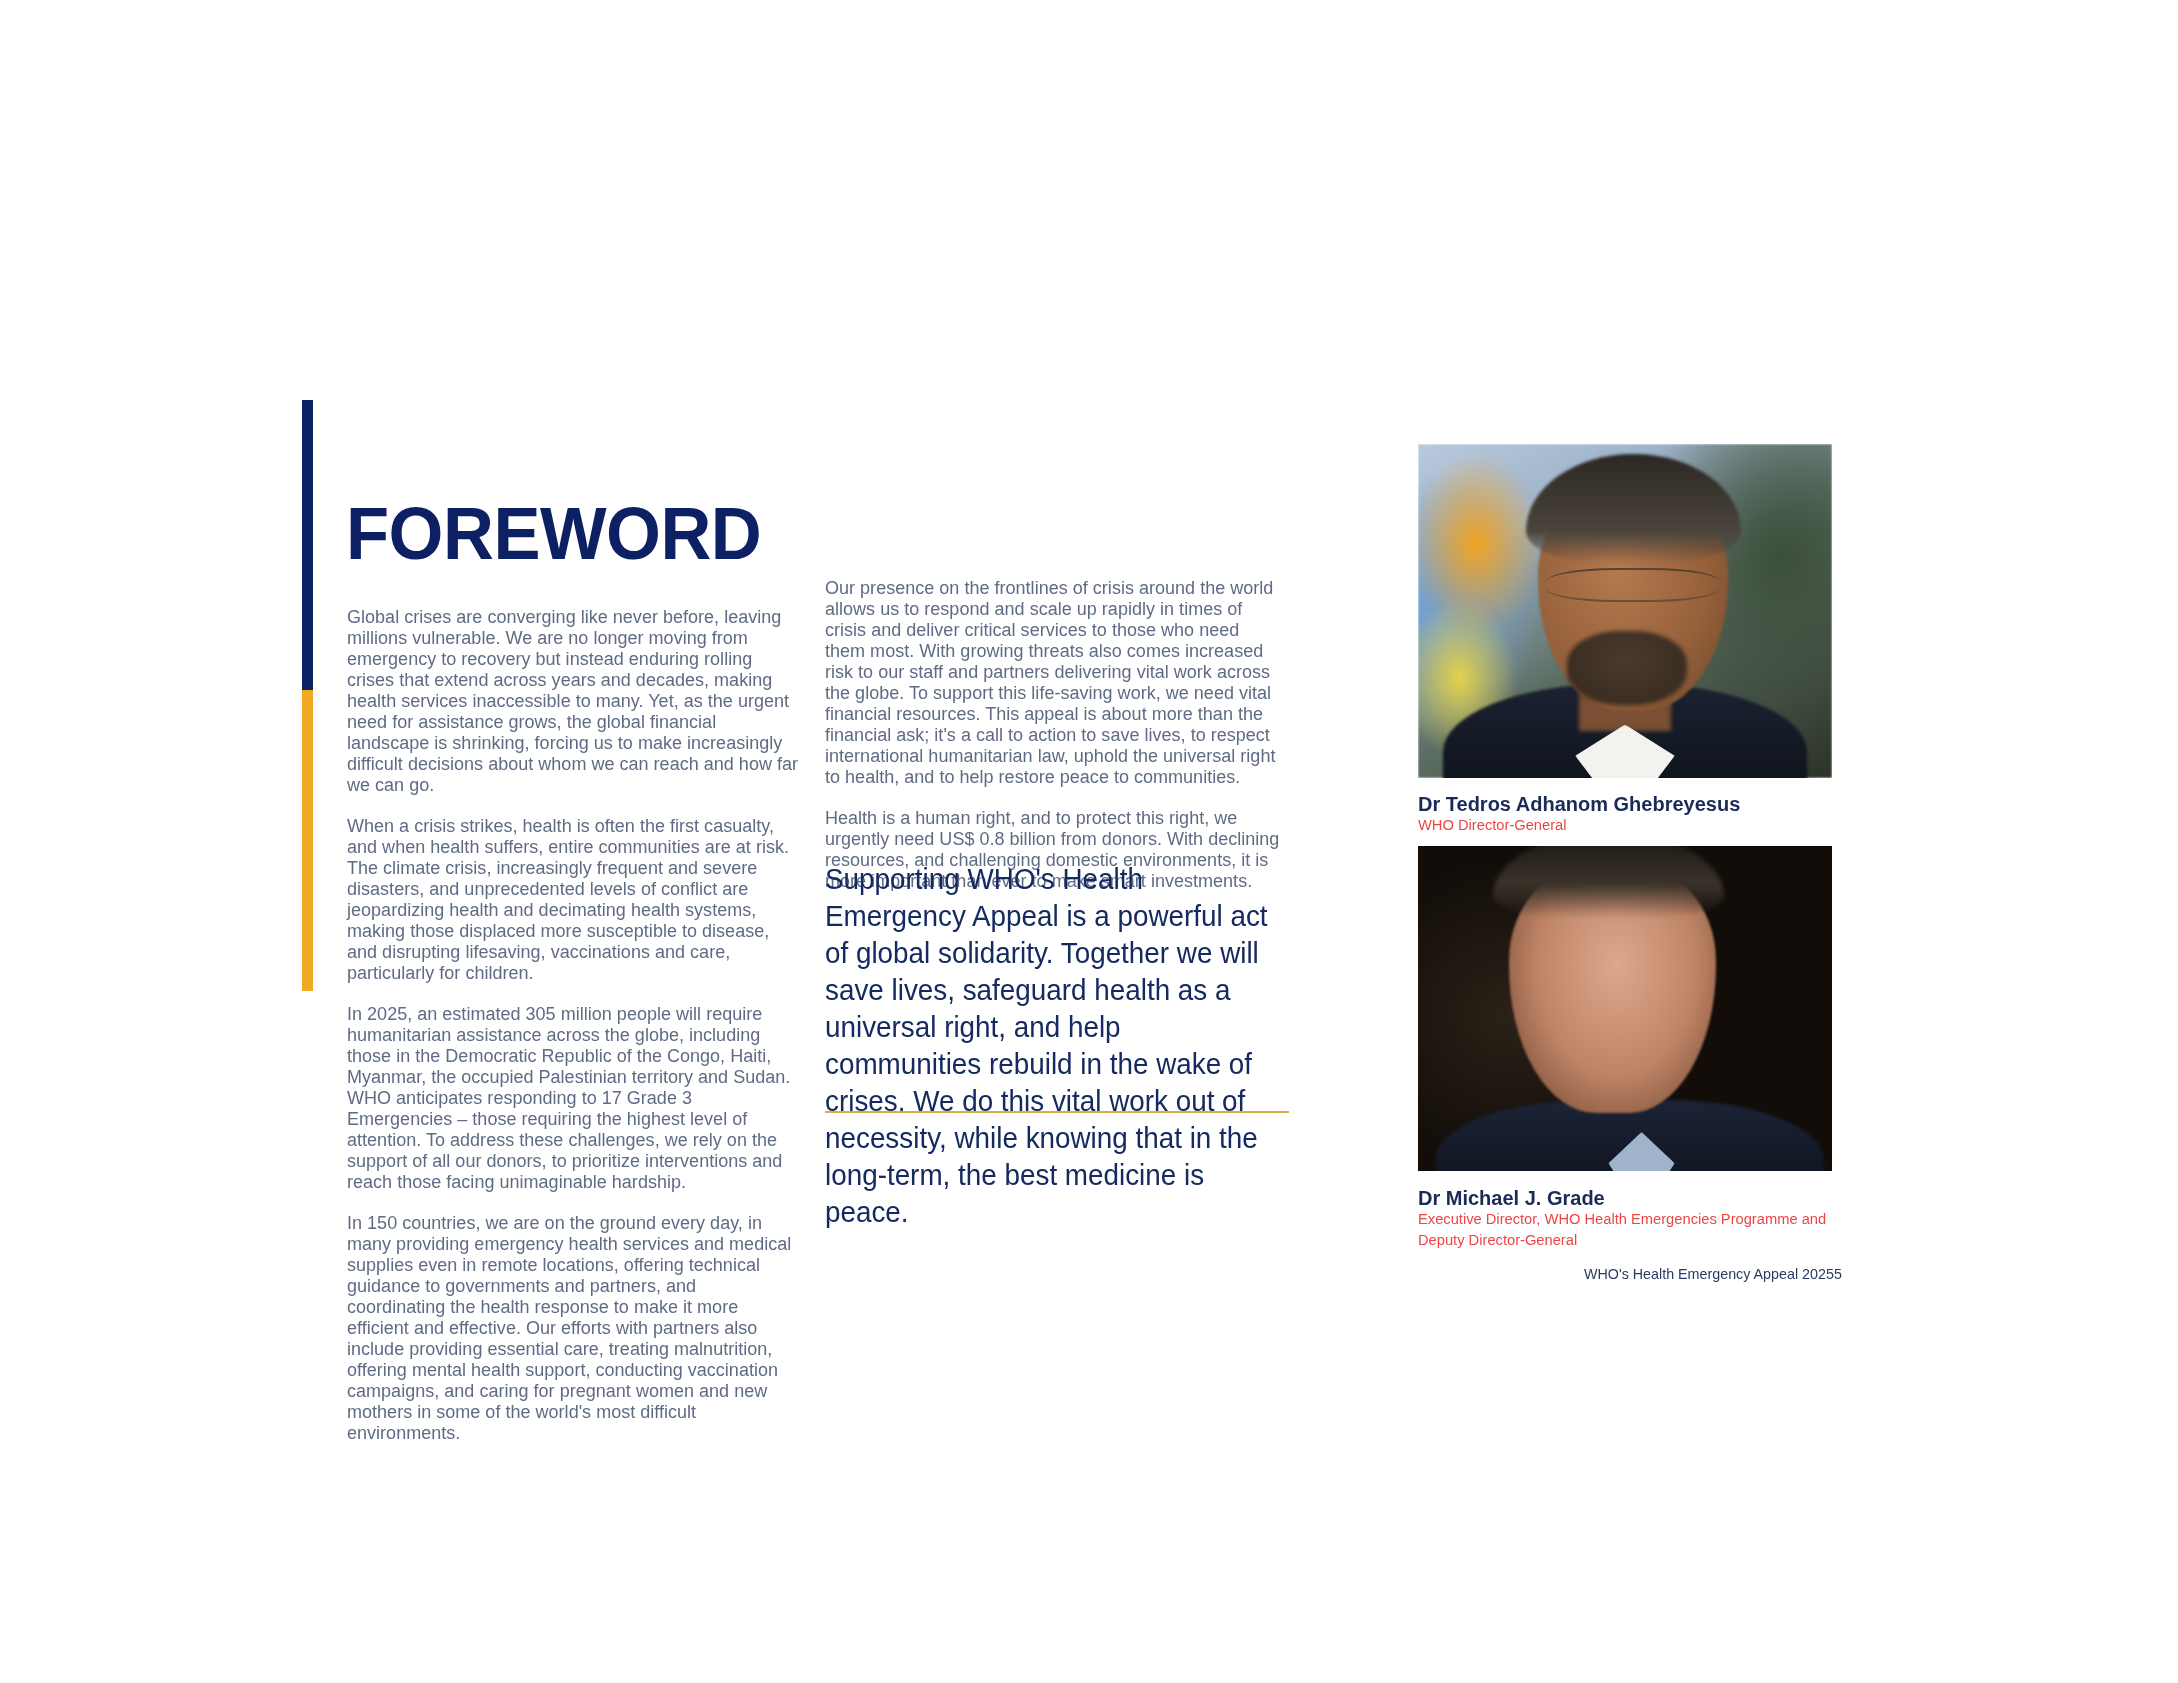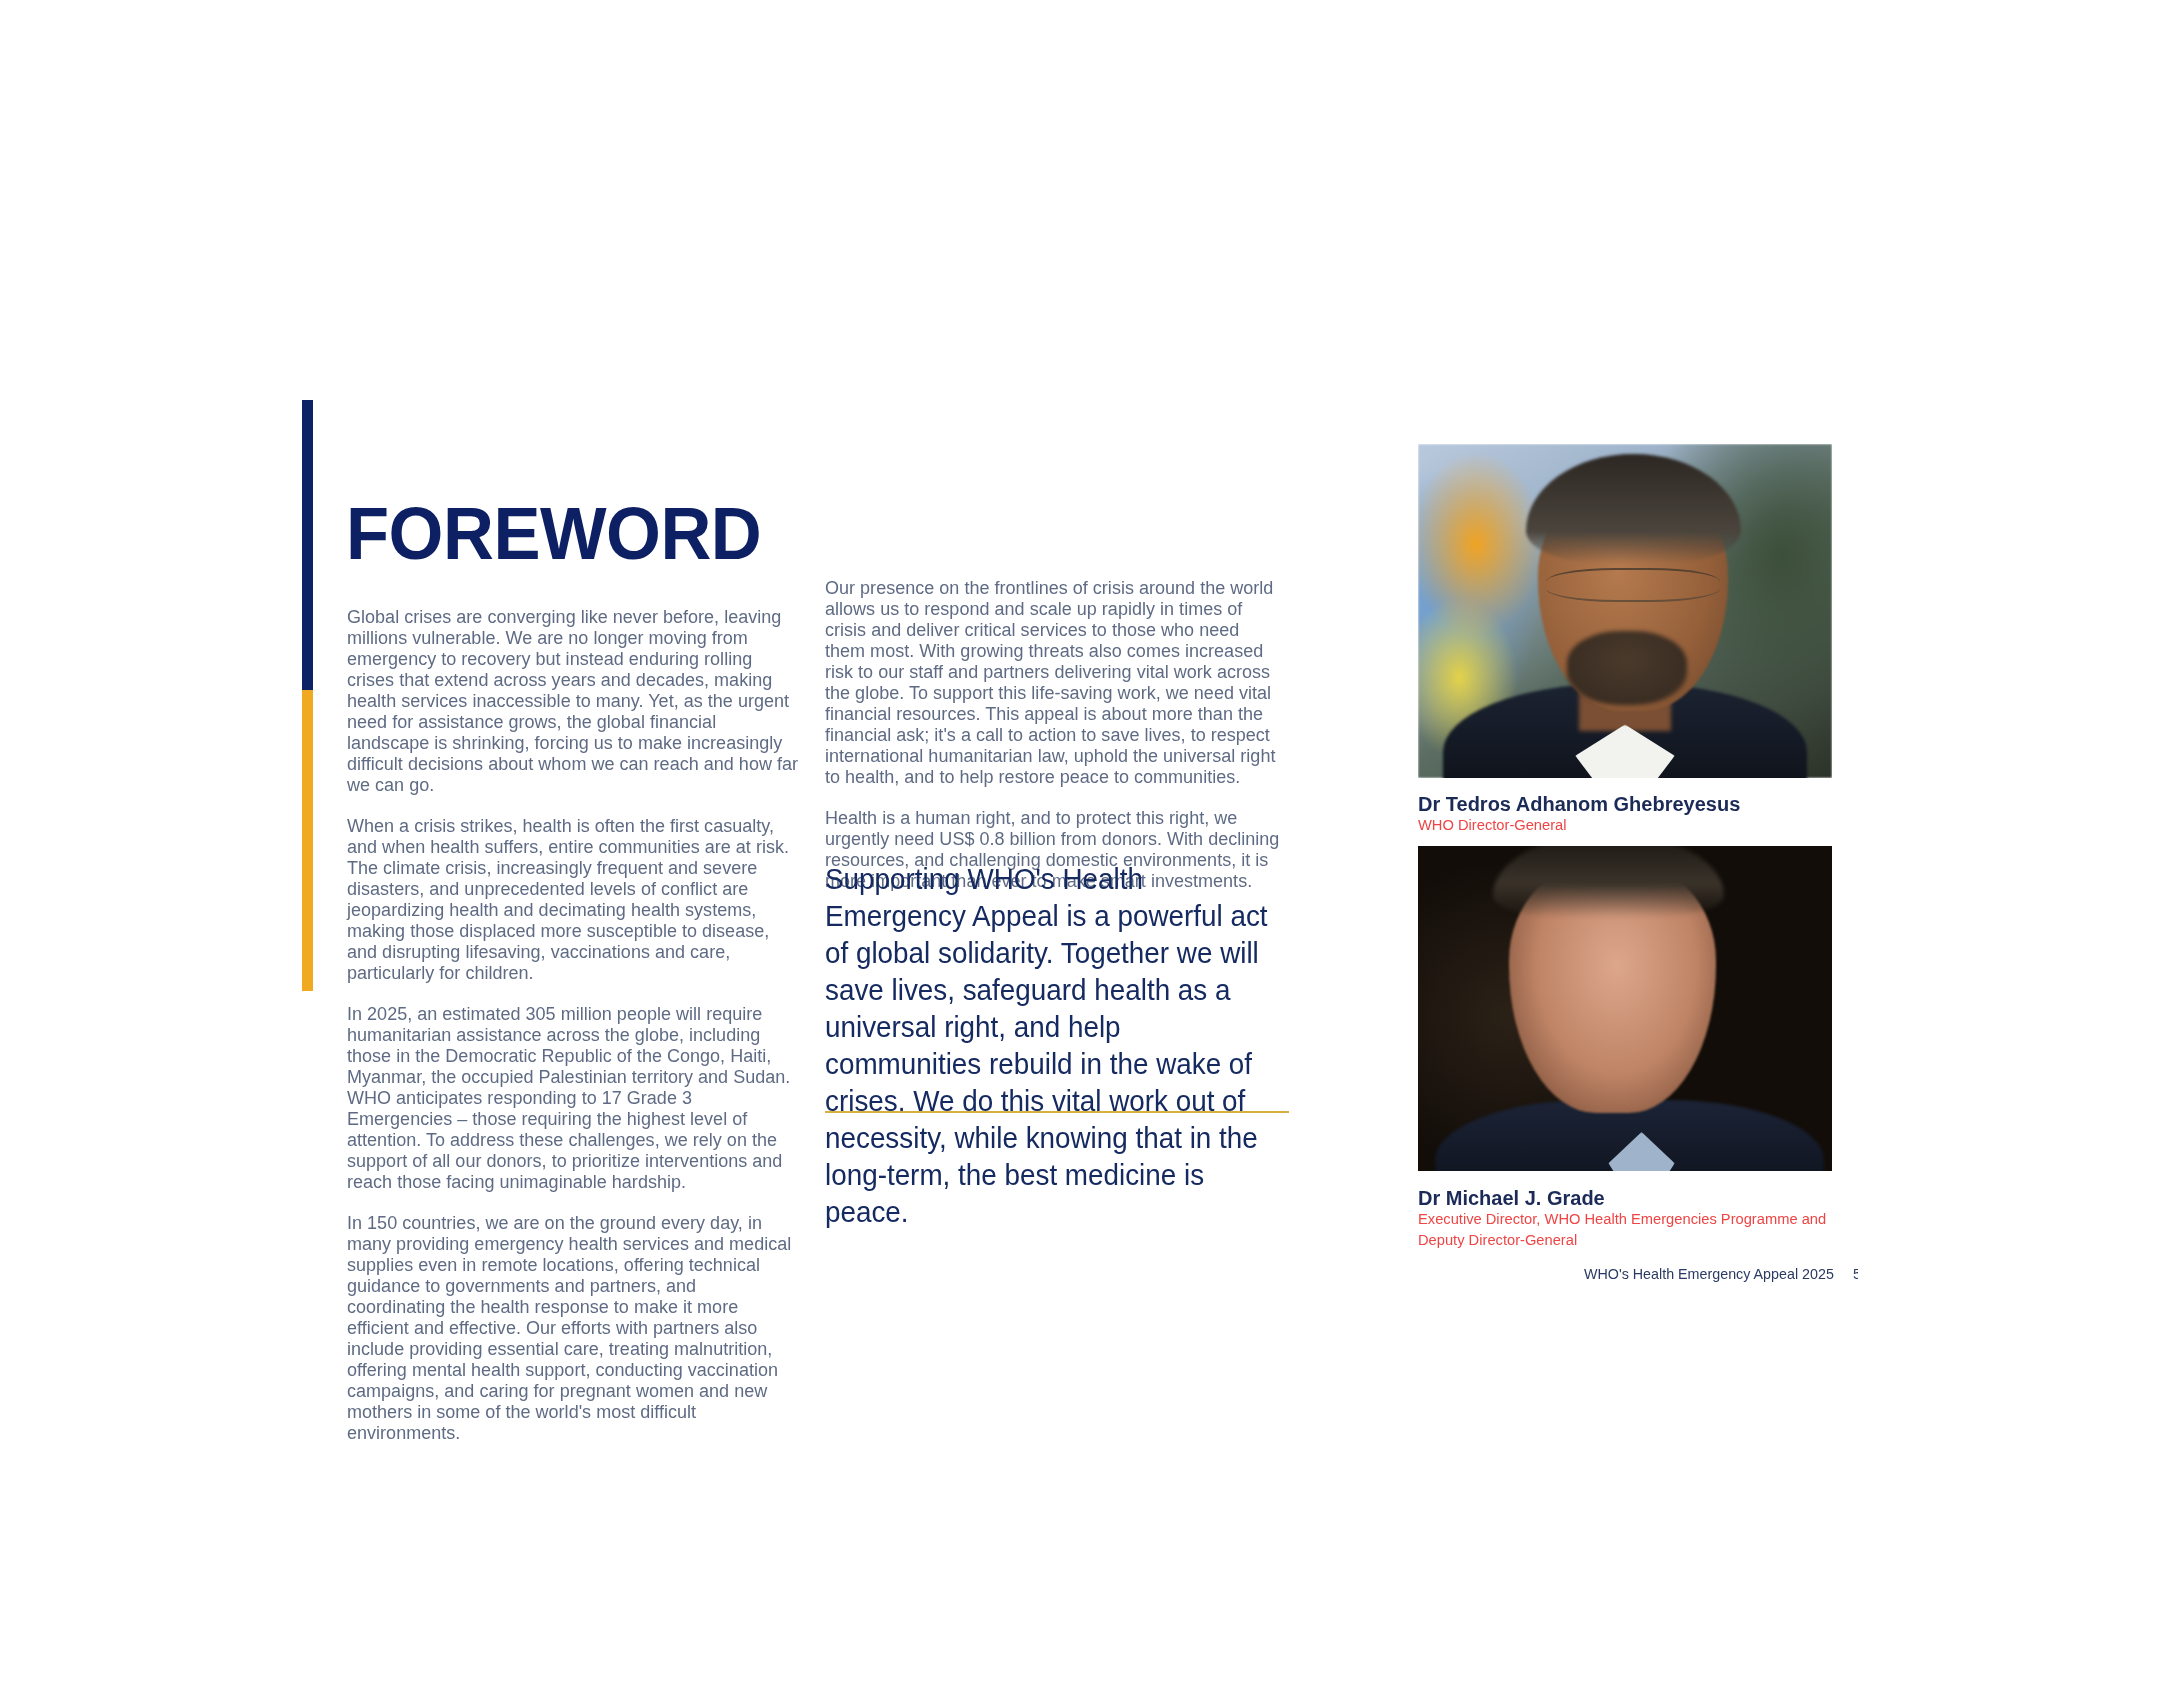--- a/index.html
+++ b/index.html
@@ -298,21 +298,21 @@
   .footer {
     position: absolute;
     left: 1584px;
     top: 1264px;
     width: 277px;
     font-family: "Liberation Sans", sans-serif;
     font-size: 14.3px;
     line-height: 20px;
     color: #2b3a63;
     display: flex;
-    justify-content: space-between;
+    justify-content: flex-start;
     align-items: baseline;
   }
   .footer .folio {
     font-size: 14.3px;
     color: #2b3a63;
   }
 </style>
 </head>
 <body>
 

